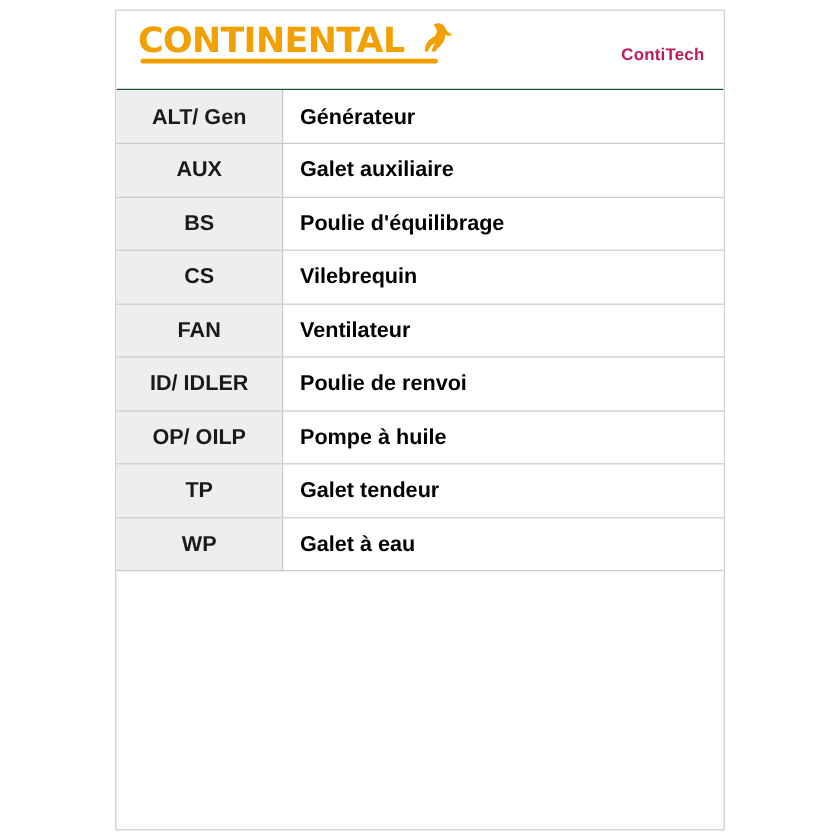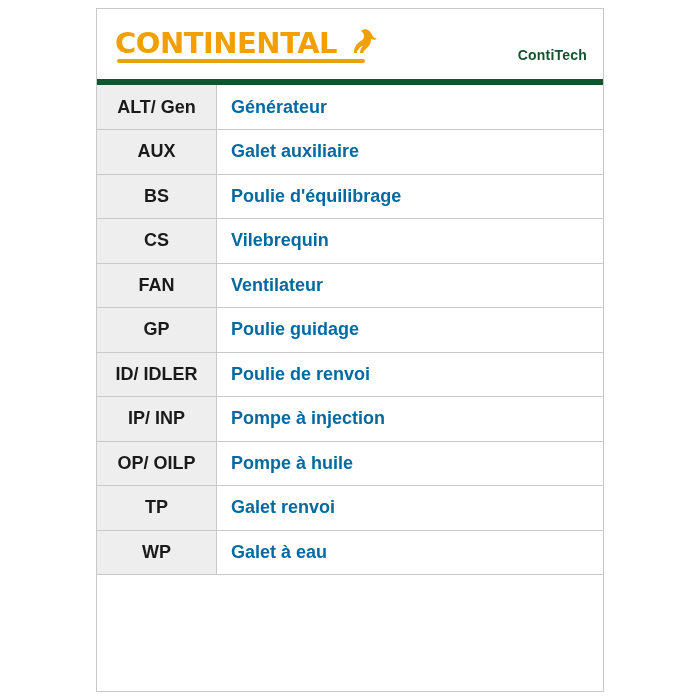--- a/index.html
+++ b/index.html
@@ -28,24 +28,23 @@
     height: 684px;
     background: #ffffff;
     border: 1px solid #c9c9c9;
     box-sizing: border-box;
     overflow: hidden;
   }
   
   .header {
     position: relative;
     height: 66px;
-    border-bottom: 6px solid #14532d;
+    border-bottom: 1px solid #14532d;
     box-sizing: border-box;
     background: #ffffff;
-    margin-top: 10px;
   }
   .logo-wrap {
     position: absolute;
     left: 18px;
     top: 10px;
     display: flex;
     align-items: flex-start;
   }
   .logo-text {
     font-family: "DejaVu Sans", sans-serif;
@@ -71,52 +70,52 @@
     top: -6px;
     width: 36px;
     height: 36px;
   }
   .contitech {
     position: absolute;
     right: 16px;
     top: 28px;
     font-size: 14px;
     font-weight: bold;
-    color: #14532d;
+    color: #be185d;
     letter-spacing: 0.2px;
   }
   
   .table {
     width: 100%;
     border-collapse: collapse;
     table-layout: fixed;
   }
   .table tr {
     height: 44.5px;
   }
   .table td {
     border-bottom: 1px solid #c9c9c9;
     vertical-align: middle;
     padding: 0;
   }
   td.abbr {
-    width: 119px;
+    width: 138px;
     background: #eeeeee;
     border-right: 1px solid #c9c9c9;
     text-align: center;
     font-size: 18px;
     font-weight: bold;
     color: #1a1a1a;
   }
   td.desc {
     background: #ffffff;
     padding-left: 14px;
     font-size: 18px;
     font-weight: bold;
-    color: #0369a1;
+    color: #000000;
     white-space: nowrap;
   }
   
   .margin-left, .margin-right {
     position: absolute;
     top: 0;
     width: 96px;
     height: 700px;
     background: #ffffff;
   }
@@ -163,38 +162,30 @@
         </tr>
         <tr>
           <td class="abbr">CS</td>
           <td class="desc">Vilebrequin</td>
         </tr>
         <tr>
           <td class="abbr">FAN</td>
           <td class="desc">Ventilateur</td>
         </tr>
         <tr>
-          <td class="abbr">GP</td>
-          <td class="desc">Poulie guidage</td>
-        </tr>
-        <tr>
           <td class="abbr">ID/ IDLER</td>
           <td class="desc">Poulie de renvoi</td>
-        </tr>
-        <tr>
-          <td class="abbr">IP/ INP</td>
-          <td class="desc">Pompe à injection</td>
         </tr>
         <tr>
           <td class="abbr">OP/ OILP</td>
           <td class="desc">Pompe à huile</td>
         </tr>
         <tr>
           <td class="abbr">TP</td>
-          <td class="desc">Galet renvoi</td>
+          <td class="desc">Galet tendeur</td>
         </tr>
         <tr>
           <td class="abbr">WP</td>
           <td class="desc">Galet à eau</td>
         </tr>
       </tbody>
     </table>
 
   </div>
 </div>

